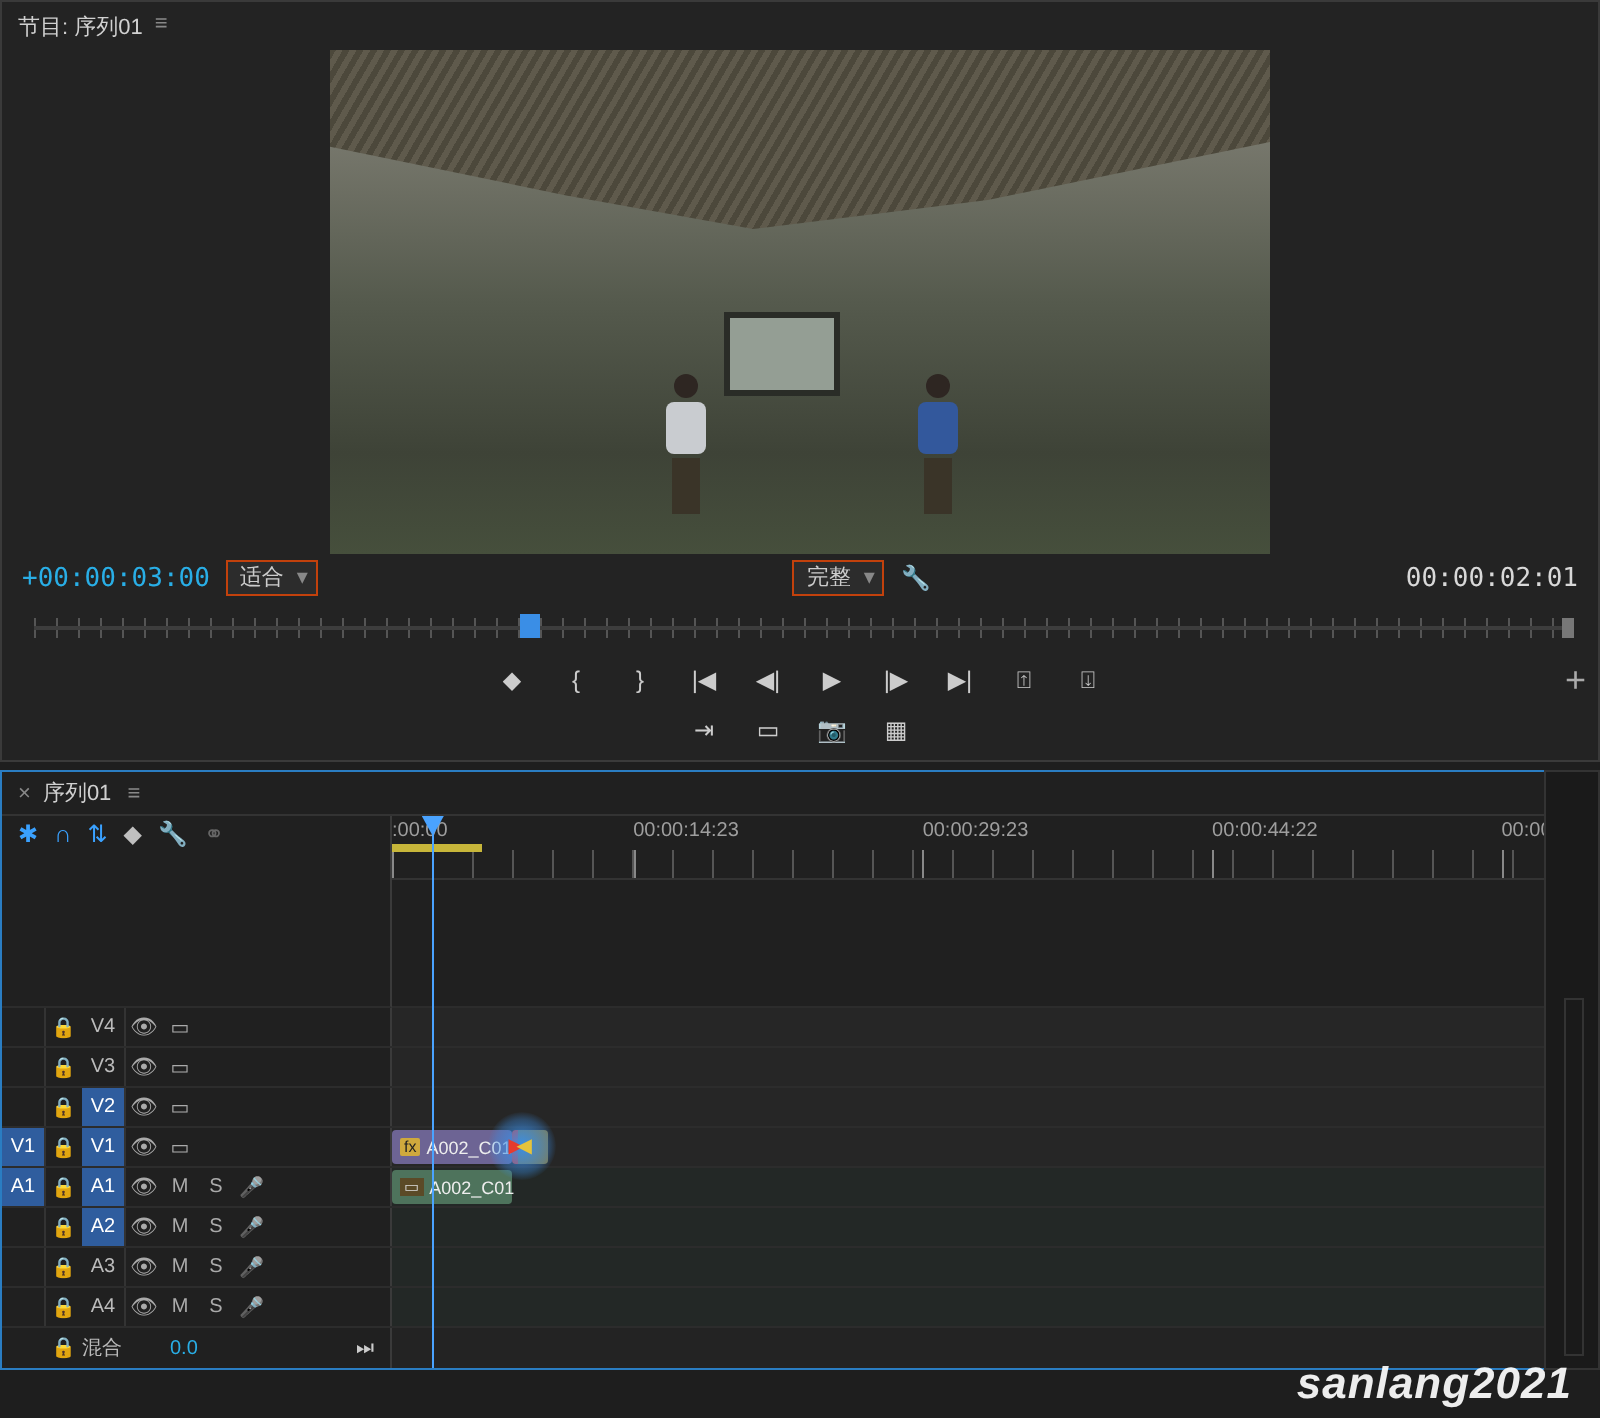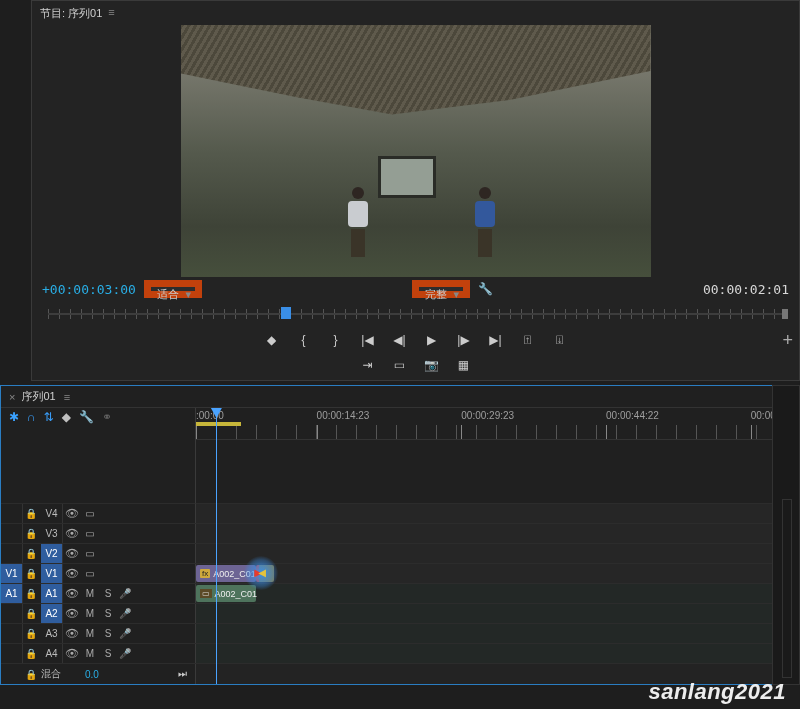--- a/index.html
+++ b/index.html
@@ -1,19 +1,19 @@
 <!DOCTYPE html>
 <html><head>
 <meta charset="utf-8">
 <style>
 * { margin: 0; padding: 0; box-sizing: border-box; font-family: "Segoe UI", Arial, sans-serif; }
 body { background: #1e1e1e; color: #bfbfbf; width: 800px; height: 709px; overflow: hidden; position: relative; }
 
 
-.program-panel { border: 1px solid #3a3a3a; background: #232323; height: 381px; margin-left: 31px; }
+.program-panel { border: 1px solid #3a3a3a; background: #232323; height: 381px; }
 .panel-tab-strip { height: 24px; display: flex; align-items: center; padding: 0 8px; font-size: 11px; color: #d0d0d0; }
 .panel-tab { display: flex; gap: 6px; }
 .panel-tab .burger { color: #888; }
 
 .viewer-area { height: 252px; display: flex; justify-content: center; align-items: center; position: relative; }
 .viewer-placeholder {
   width: 470px; height: 252px;
   background:
     linear-gradient(180deg,#6b6b5e 0%,#7a7a6f 15%,#555a4d 50%,#3e4337 80%,#464f3c 100%);
   position: relative; overflow: hidden;
@@ -34,21 +34,21 @@
 .figure .shirt{ position:absolute; top:14px; left:3px; right:3px; height:26px; border-radius:4px; }
 .figure.a .shirt{ background:#c9ccd0; }
 .figure.b .shirt{ background:#33589c; }
 .figure .hd{ position:absolute; top:0; left:7px; width:12px; height:12px; border-radius:50%; background:#2e2622; }
 .figure .legs{ position:absolute; bottom:0; left:6px; right:6px; height:28px; background:#3a3428; }
 
 .readout-row { display:flex; align-items:center; height:24px; padding:0 10px; font-size:11px; gap:8px; }
 .tc-blue  { color:#29aee6; font-size:13px; font-family: "Lucida Console", monospace; }
 .tc-white { color:#d8d8d8; font-size:13px; font-family: "Lucida Console", monospace; margin-left:auto; }
 .fit-sel, .playres-sel {
-  background:#2c2c2c; border:7px solid #c2410c; color:#ccc; font-size:11px; height:18px;
+  background:#2c2c2c; border:1px solid #c2410c; color:#ccc; font-size:11px; height:18px;
   padding:0 16px 0 6px; position:relative;
 }
 .fit-sel::after,.playres-sel::after{content:"▾"; position:absolute; right:4px; top:1px; color:#888;}
 .wrench-ico{ color:#aaa; font-size:12px; }
 
 .scrub-bar { height:26px; position:relative; margin:0 10px; }
 .scrub-bar .track{position:absolute; left:6px; right:6px; top:12px; height:2px; background:#3d3d3d;}
 .scrub-bar .ticks{position:absolute; left:6px; right:6px; top:8px; height:10px;
   background:repeating-linear-gradient(90deg,#555 0 1px,transparent 1px 11px);}
 .scrub-bar .handle{position:absolute; top:6px; width:10px; height:12px; background:#3a8ee6;}

